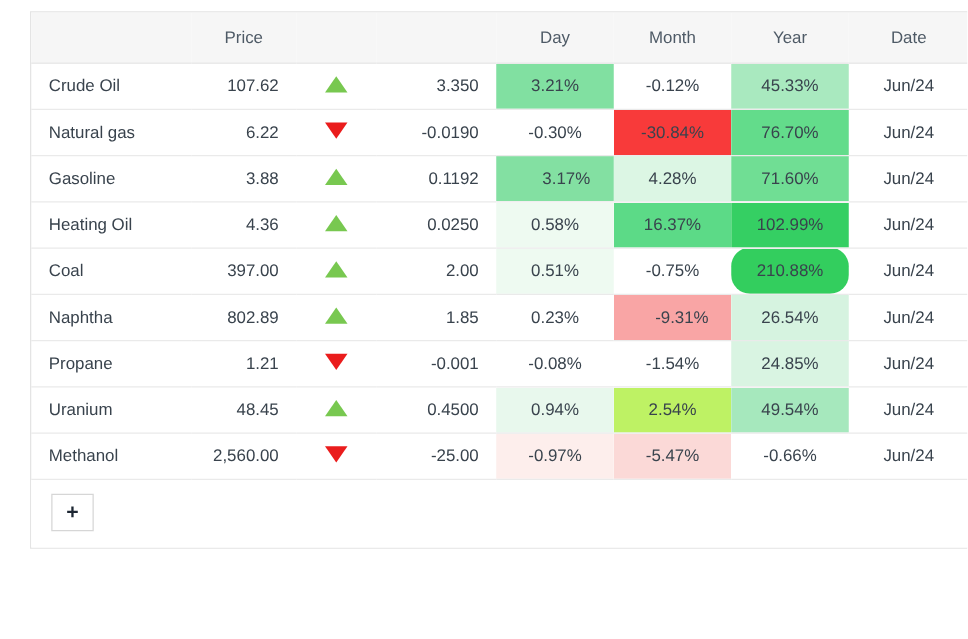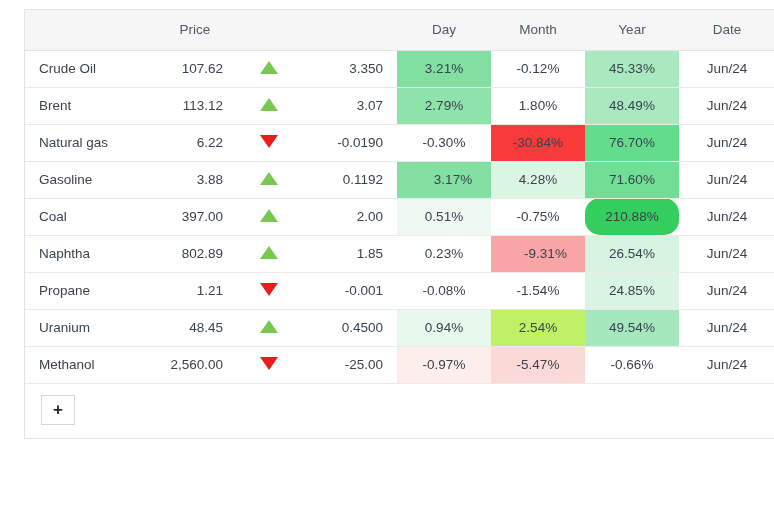--- a/index.html
+++ b/index.html
@@ -133,50 +133,50 @@
             <td class="c-name">Crude Oil</td>
             <td class="c-price">107.62</td>
             <td class="c-arrow"><span class="arrow up"></span></td>
             <td class="c-chg">3.350</td>
             <td class="c-pct" style="background: rgb(129, 224, 161);">3.21%</td>
             <td class="c-pct">-0.12%</td>
             <td class="c-pct" style="background: rgb(169, 233, 191);">45.33%</td>
             <td class="c-date">Jun/24</td>
           </tr>
           <tr>
-            <td class="c-name">Brent</td>
-            <td class="c-price">113.12</td>
-            <td class="c-arrow"><span class="arrow up"></span></td>
-            <td class="c-chg">3.07</td>
-            <td class="c-pct" style="background: rgb(142, 227, 171);">2.79%</td>
-            <td class="c-pct">1.80%</td>
-            <td class="c-pct" style="background: rgb(169, 233, 191);">48.49%</td>
-            <td class="c-date">Jun/24</td>
-          </tr>
-          <tr>
             <td class="c-name">Natural gas</td>
             <td class="c-price">6.22</td>
             <td class="c-arrow"><span class="arrow down"></span></td>
             <td class="c-chg">-0.0190</td>
             <td class="c-pct">-0.30%</td>
             <td class="c-pct" style="background: rgb(248, 58, 58);">-30.84%</td>
             <td class="c-pct" style="background: rgb(99, 220, 139);">76.70%</td>
             <td class="c-date">Jun/24</td>
           </tr>
           <tr>
             <td class="c-name">Gasoline</td>
             <td class="c-price">3.88</td>
             <td class="c-arrow"><span class="arrow up"></span></td>
             <td class="c-chg">0.1192</td>
             <td class="c-pct" style="background: rgb(131, 224, 162); padding-left: 32px;">3.17%</td>
             <td class="c-pct" style="background: rgb(220, 246, 228);">4.28%</td>
             <td class="c-pct" style="background: rgb(112, 222, 148);">71.60%</td>
             <td class="c-date">Jun/24</td>
           </tr>
           <tr>
+            <td class="c-name">Heating Oil</td>
+            <td class="c-price">4.36</td>
+            <td class="c-arrow"><span class="arrow up"></span></td>
+            <td class="c-chg">0.0250</td>
+            <td class="c-pct" style="background: rgb(238, 250, 241);">0.58%</td>
+            <td class="c-pct" style="background: rgb(92, 218, 135);">16.37%</td>
+            <td class="c-pct" style="background: rgb(53, 207, 99);">102.99%</td>
+            <td class="c-date">Jun/24</td>
+          </tr>
+          <tr>
             <td class="c-name">Coal</td>
             <td class="c-price">397.00</td>
             <td class="c-arrow"><span class="arrow up"></span></td>
             <td class="c-chg">2.00</td>
             <td class="c-pct" style="background: rgb(238, 250, 241);">0.51%</td>
             <td class="c-pct">-0.75%</td>
             <td class="c-pct" style="background: rgb(51, 206, 94); border-radius: 15px;">210.88%</td>
             <td class="c-date">Jun/24</td>
           </tr>
           <tr>

